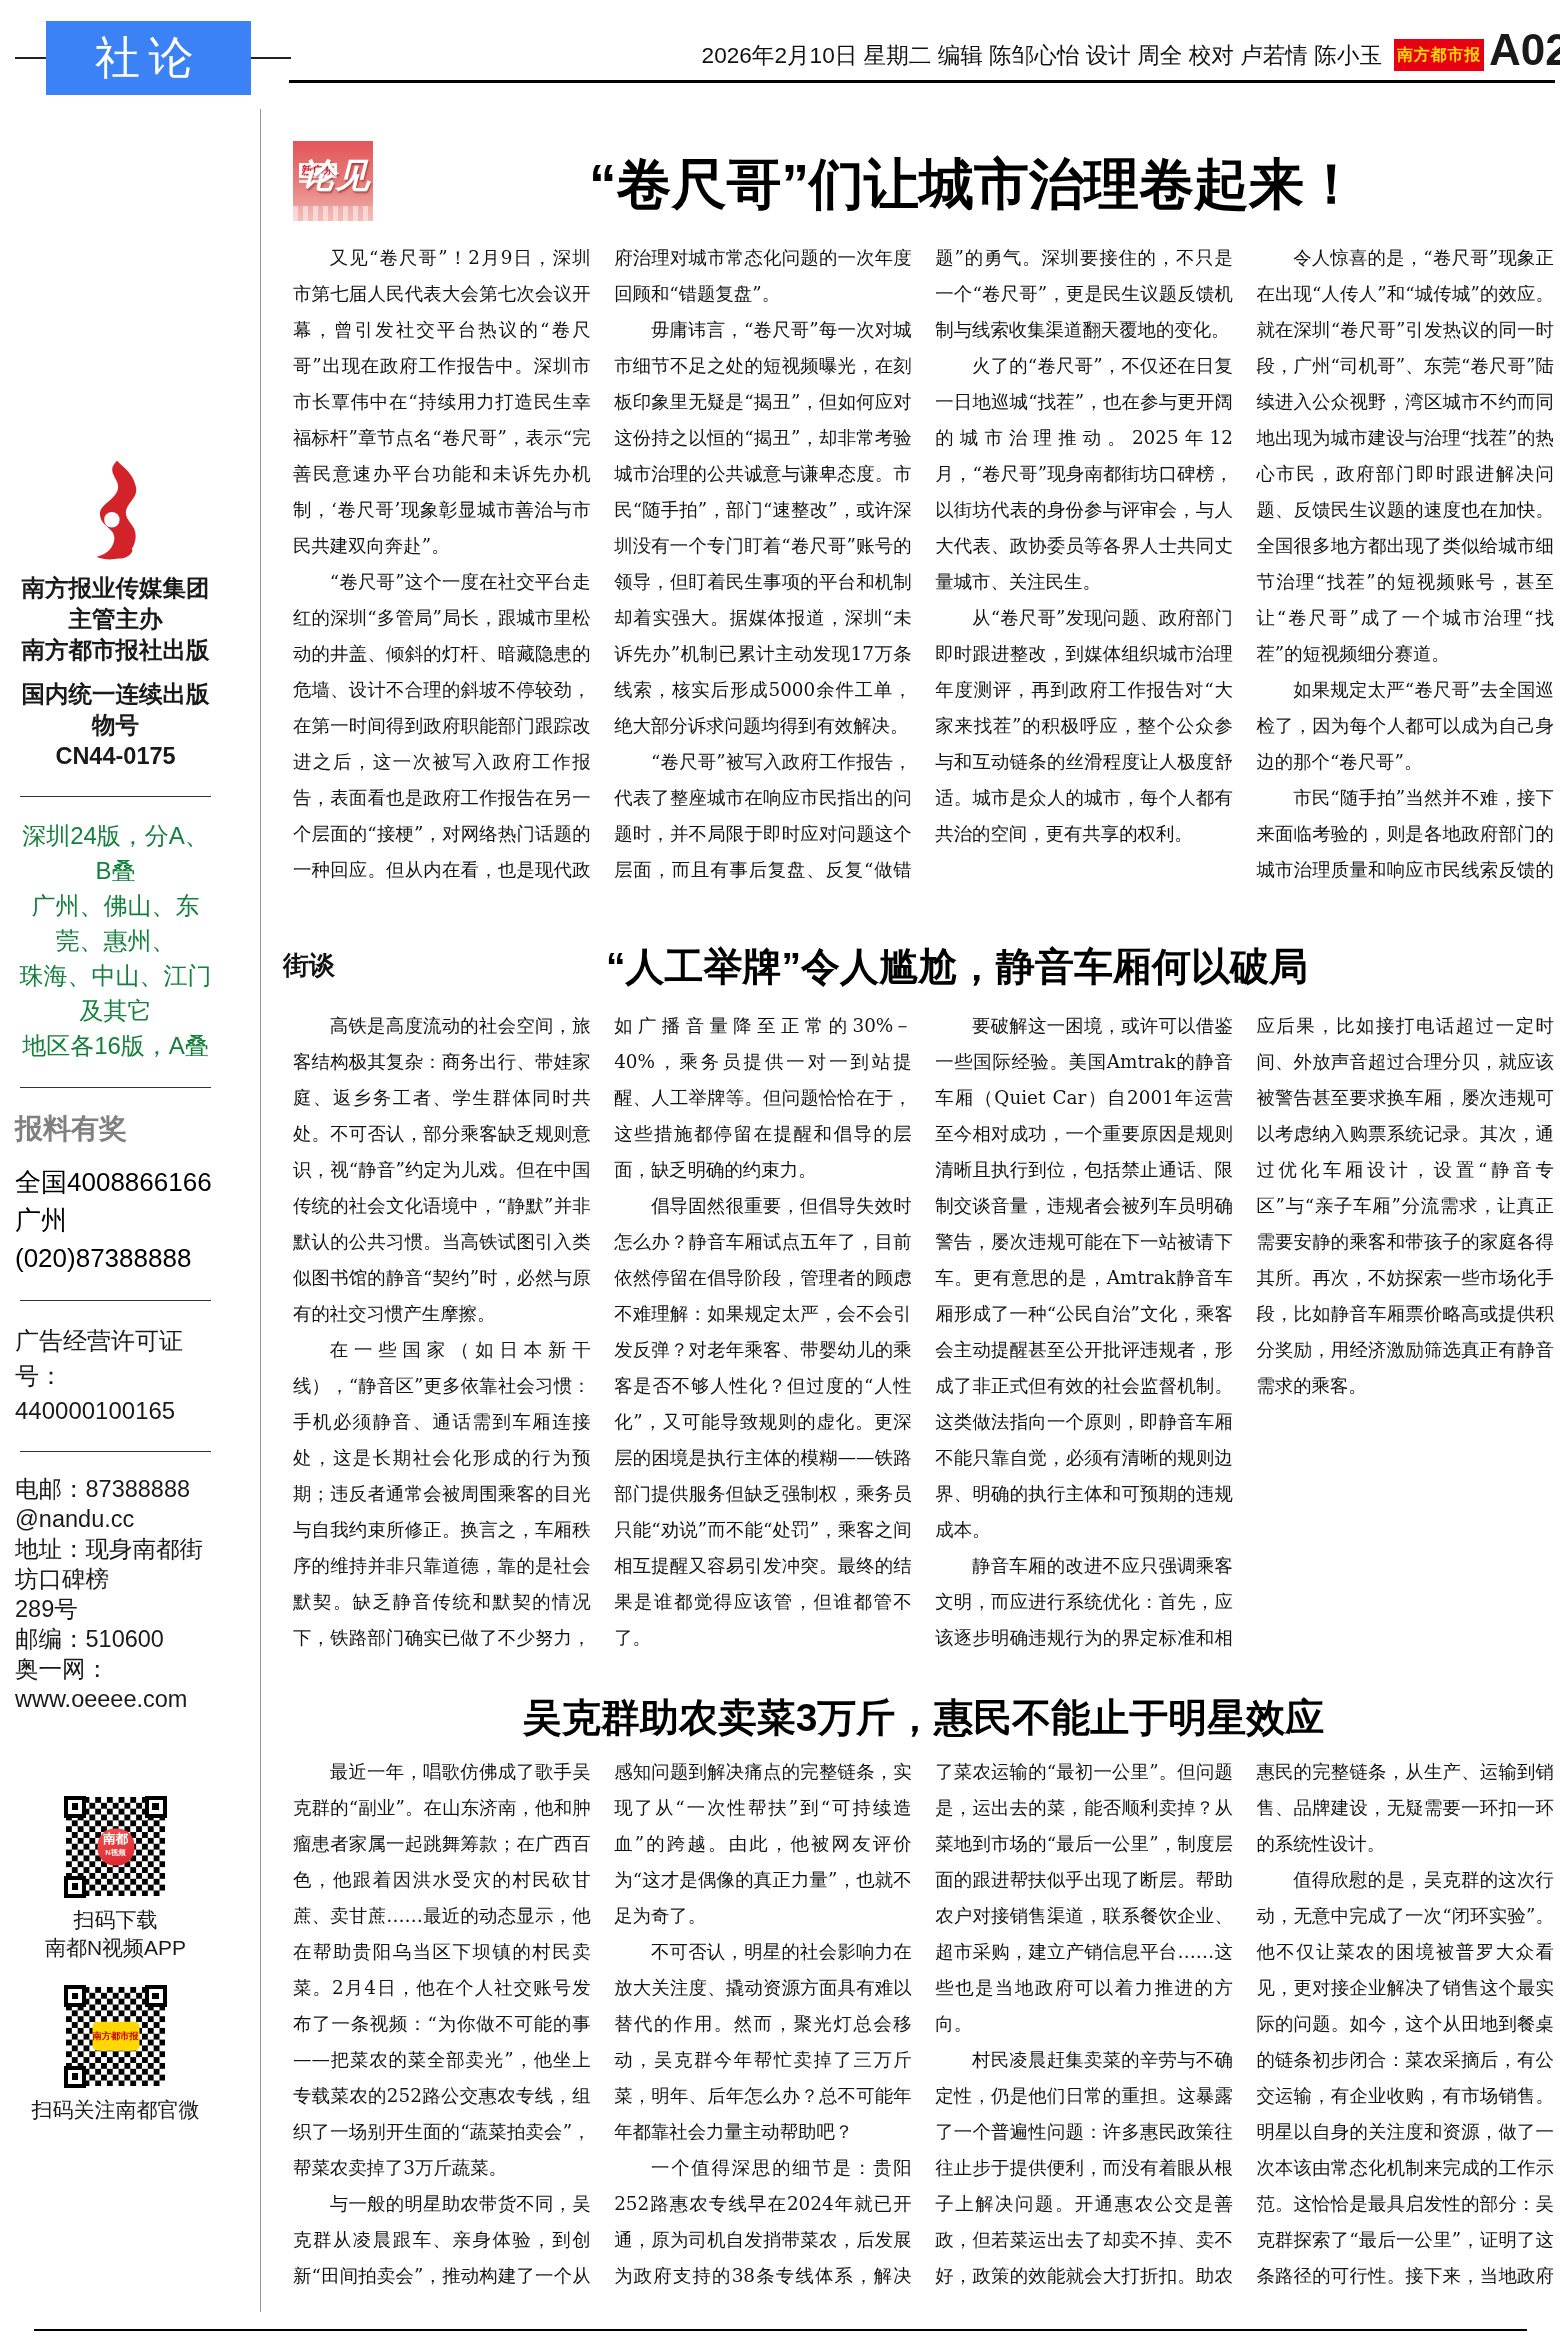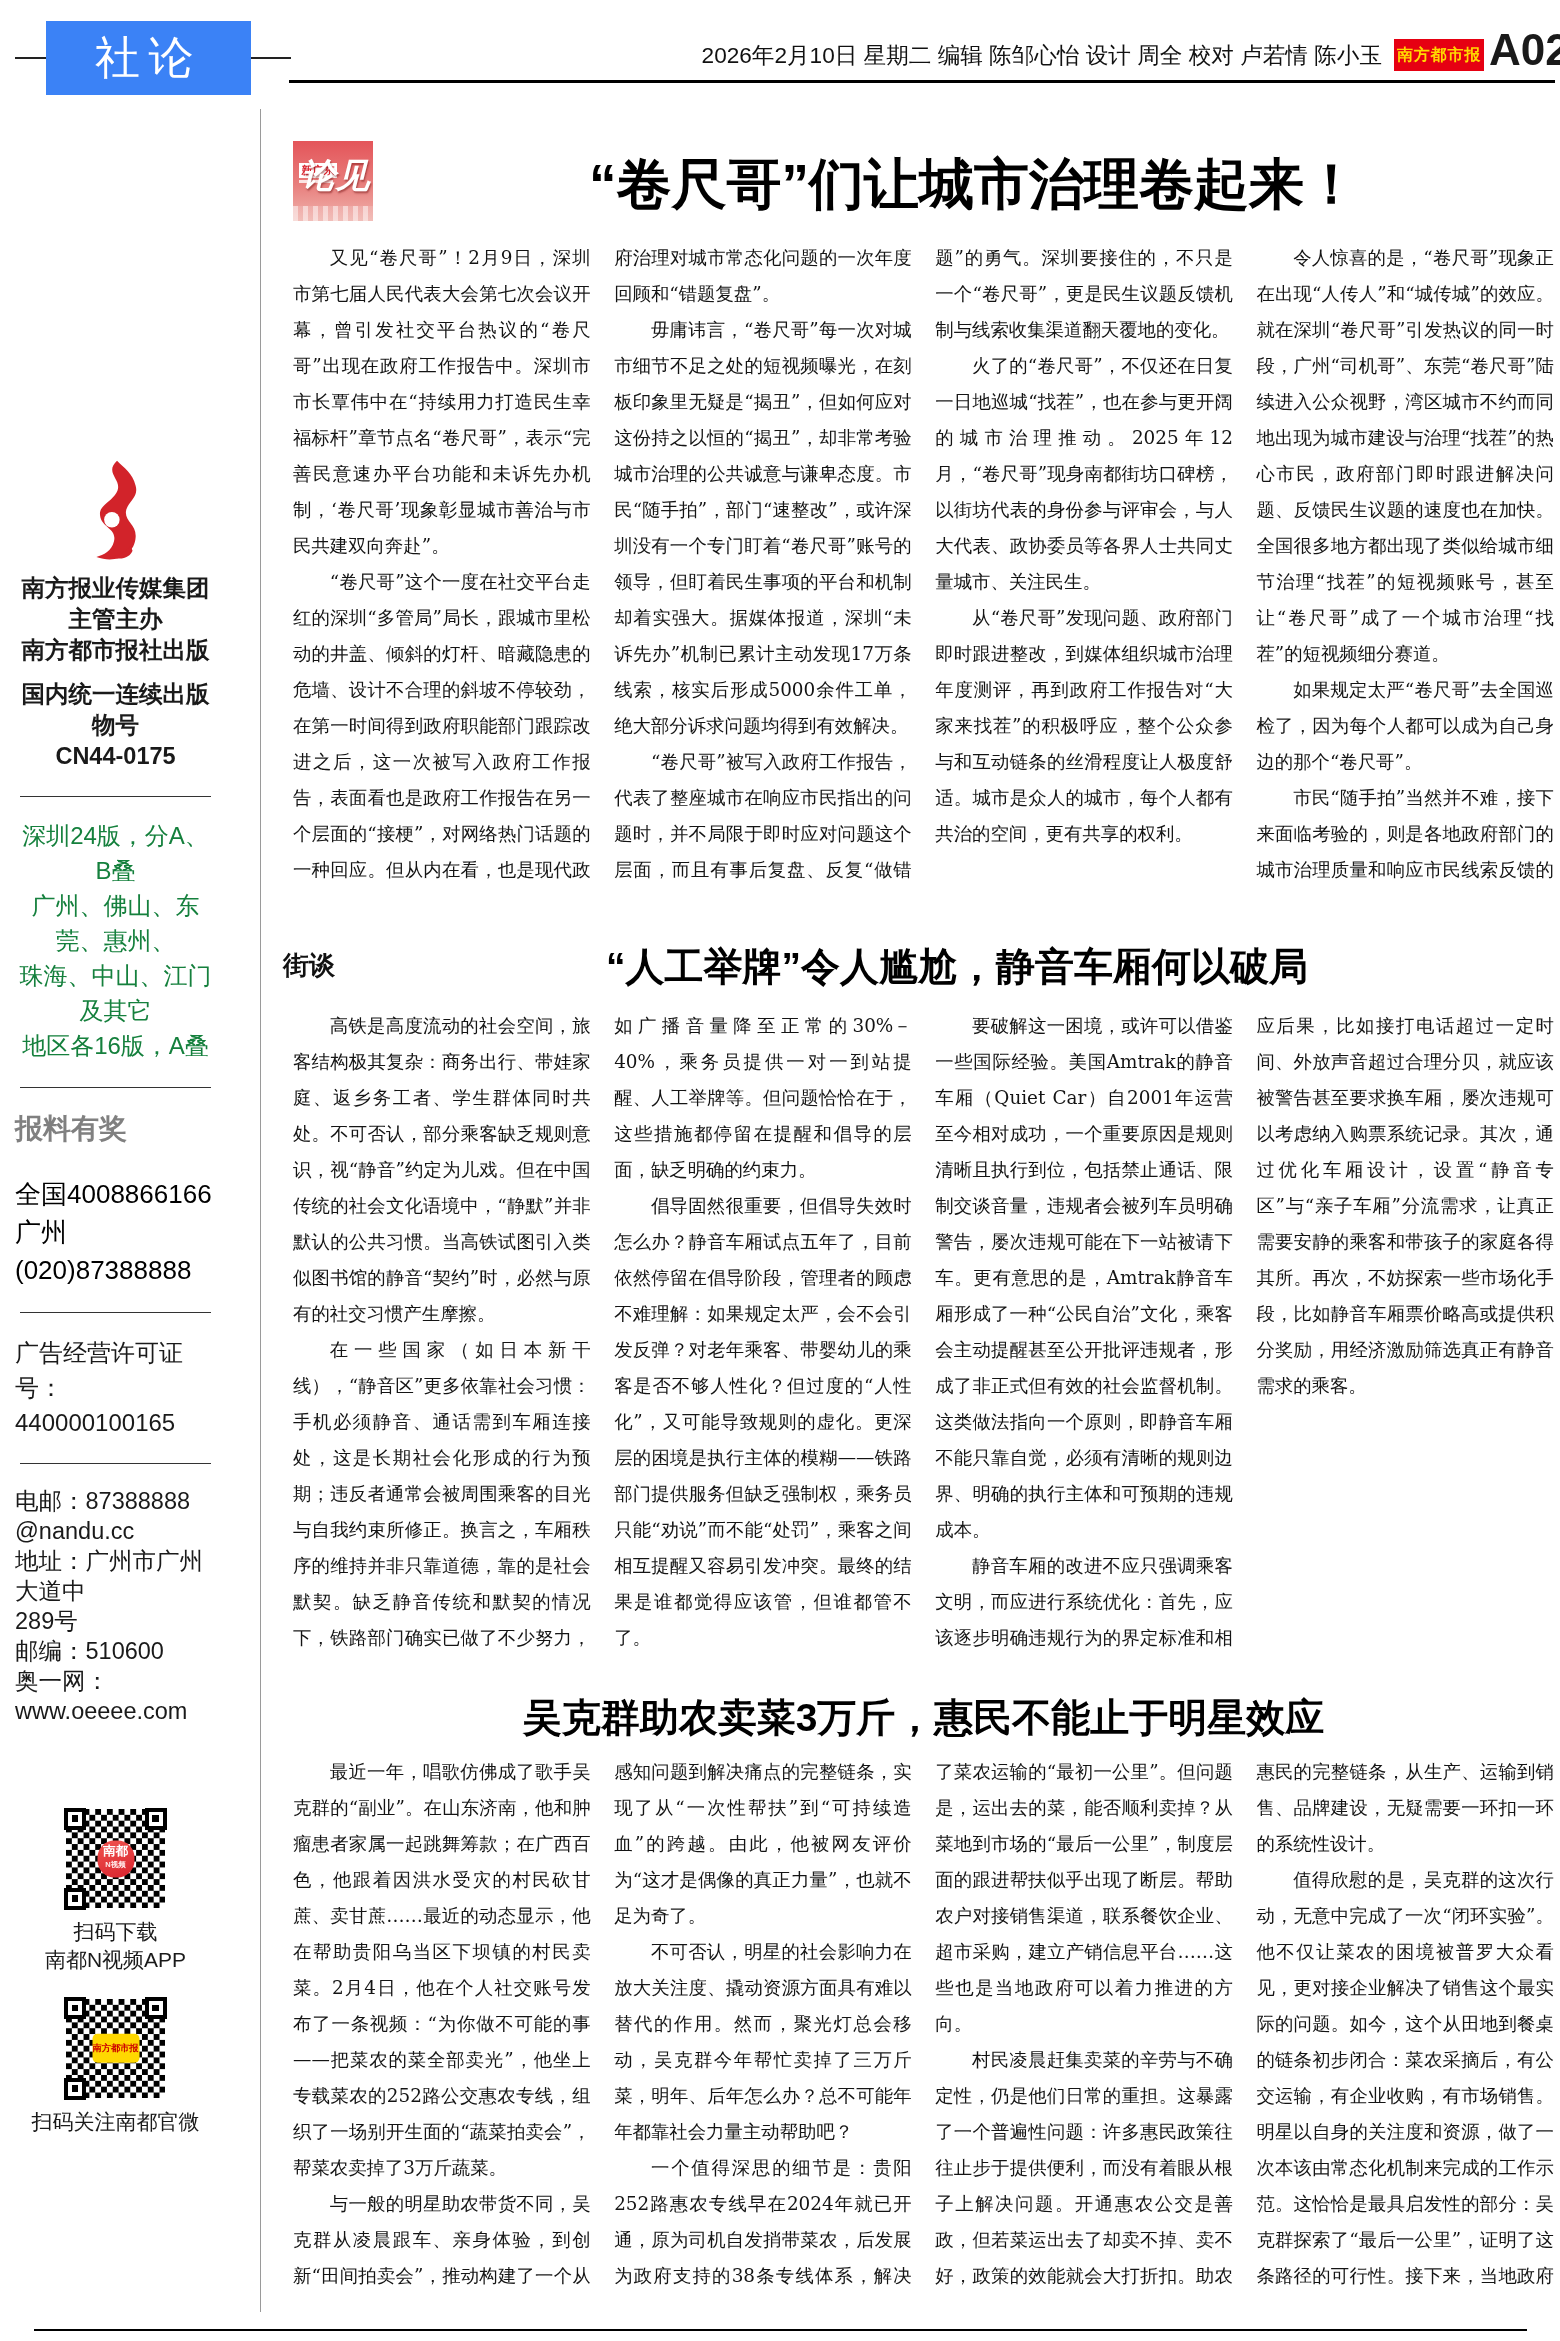--- a/index.html
+++ b/index.html
@@ -24,21 +24,21 @@
   
   .sidebar{left:15px;top:459px;width:201px;}
   .flame{display:block;margin:0 auto;}
   .pub-block{margin-top:6.7px;text-align:center;font-family:"Liberation Sans",sans-serif;
     font-weight:bold;font-size:23.5px;line-height:31px;}
   .issn-block{margin-top:13.4px;text-align:center;font-family:"Liberation Sans",sans-serif;
     font-size:23.5px;line-height:31px;font-weight:bold;}
   .side-divider{width:191px;height:0.8px;background:#333;margin:23.5px auto 22px auto;}
   .editions{font-family:"Liberation Sans",sans-serif;font-size:24px;line-height:35px;color:#15803d;text-align:center;}
   .tip-title{font-family:"Liberation Sans",sans-serif;font-weight:bold;font-size:28px;color:#808080;}
-  .tip-lines{margin-top:27px;font-family:"Liberation Sans",sans-serif;font-size:26px;line-height:38px;color:#000;}
+  .tip-lines{margin-top:15px;font-family:"Liberation Sans",sans-serif;font-size:26px;line-height:38px;color:#000;}
   .ad-block{font-family:"Liberation Sans",sans-serif;font-size:24px;line-height:35px;}
   .contact{font-family:"Liberation Sans",sans-serif;font-size:23.5px;line-height:30px;}
   .qr-wrap{width:99px;height:99px;margin:0 auto;position:relative;
     background:repeating-conic-gradient(#000 0 25%,#fff 0 50%) 0 0/11.7px 11.7px;border:3.4px solid #fff;}
   .finder{position:absolute;width:22px;height:22px;border:4.2px solid #000;background:#fff;box-sizing:border-box;}
   .finder::after{content:"";position:absolute;left:3.4px;top:3.4px;width:6.7px;height:6.7px;background:#000;}
   .f-tl{left:-1.7px;top:-1.7px;} .f-tr{right:-1.7px;top:-1.7px;} .f-bl{left:-1.7px;bottom:-1.7px;}
   .qr-badge1{position:absolute;left:50%;top:50%;transform:translate(-50%,-50%);width:37px;height:37px;
     background:linear-gradient(160deg,#f0544f,#d9232e);border-radius:17px;color:#fff;text-align:center;
     font-family:"Liberation Sans",sans-serif;font-weight:bold;}
@@ -129,21 +129,21 @@
   <div>广告经营许可证号：</div>
       <div>440000100165</div>
     </div>
 
   <div class="side-divider"></div>
 
   <div class="contact">
 
   <div>电邮：87388888</div>
       <div>@nandu.cc</div>
-      <div>地址：广州市广州大道中</div>
+      <div>地址：现身南都街坊口碑榜</div>
       <div>289号</div>
       <div>邮编：510600</div>
       <div>奥一网：</div>
       <div>www.oeeee.com</div>
     </div>
 
   <div style="height:80px"></div>
 
   <div class="qr-wrap">
     <div class="finder f-tl"></div>

